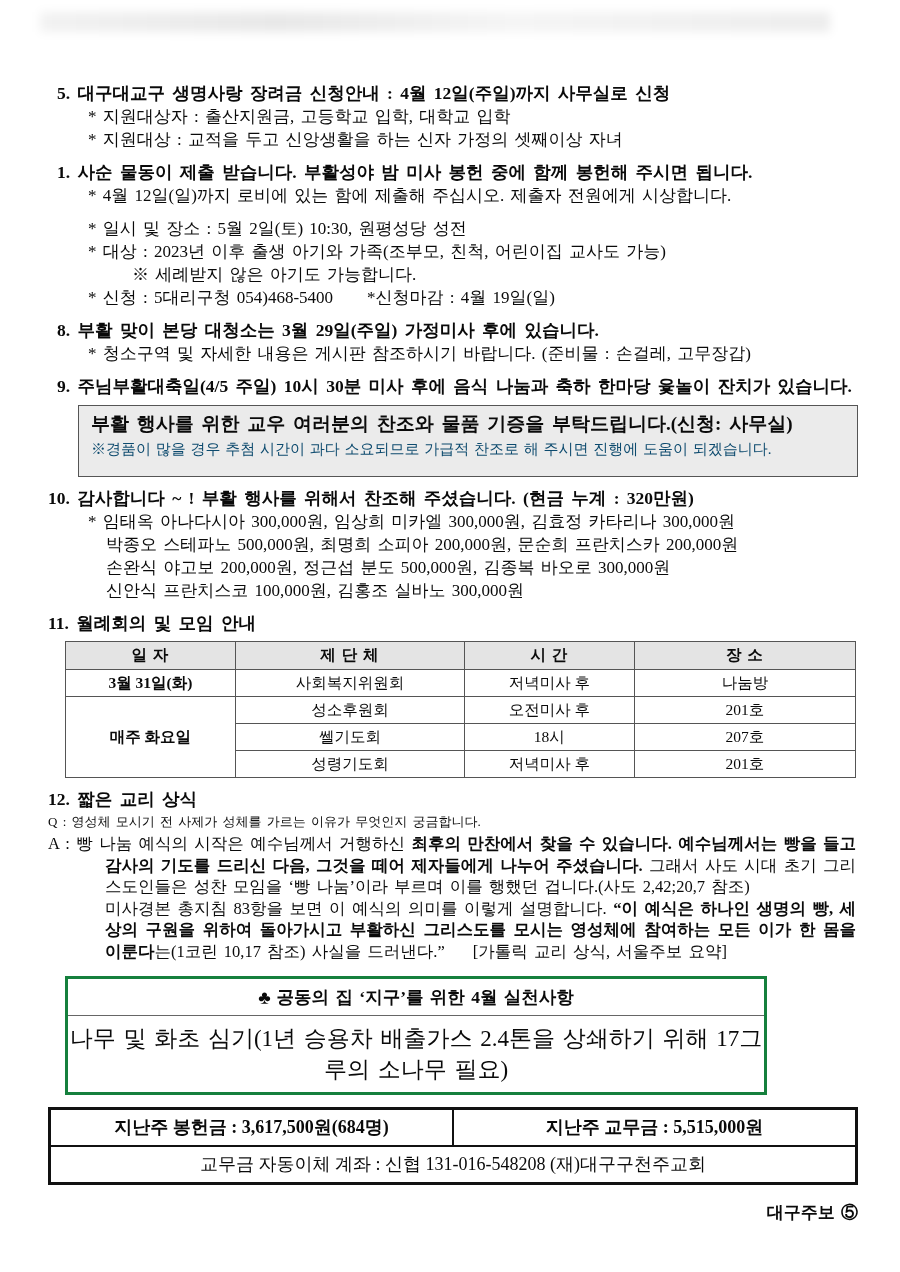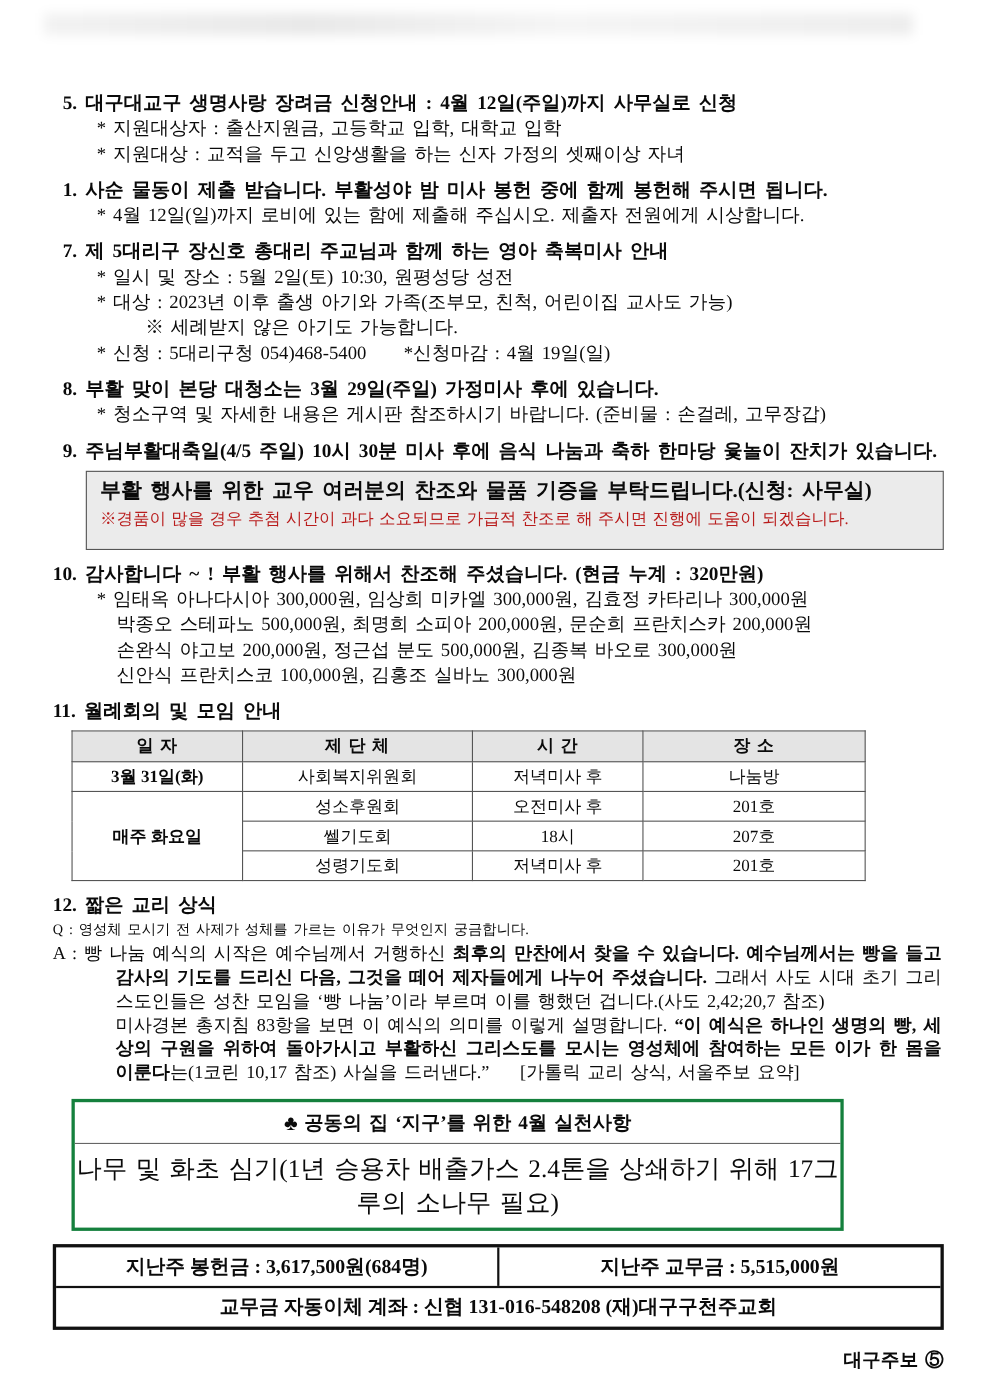--- a/index.html
+++ b/index.html
@@ -28,23 +28,23 @@
   .deep{padding-left:84px;text-indent:0;}
   .donor{padding-left:58px;text-indent:0;}
   .donor-first{padding-left:58px;text-indent:-18px;}
 
   .notice-box{
     margin:7px 0 2px 30px;width:780px;box-sizing:border-box;
     background:#ebebeb;border:1px solid #555;
     padding:4px 12px 16px;
   }
   .nb1{font-size:19px;font-weight:700;line-height:28px;word-spacing:3px;white-space:nowrap;}
-  .nb2{font-size:15px;line-height:22px;color:#b91c1c;word-spacing:1px;}
+  .nb2{font-size:15px;line-height:22px;color:#0c4a6e;word-spacing:1px;}
 
-  table.meetings{margin:6px 0 0 17px;width:722px;border-collapse:collapse;font-size:15.5px;table-layout:fixed;}
+  table.meetings{margin:6px 0 0 17px;width:791px;border-collapse:collapse;font-size:15.5px;table-layout:fixed;}
   table.meetings th,table.meetings td{border:1px solid #555;text-align:center;padding:0;}
   table.meetings th{background:#e4e4e4;font-weight:700;height:27px;letter-spacing:1px;}
   table.meetings td{height:26px;background:#fff;}
   td.c-date{font-weight:700;}
   .w-date{width:21.5%;} .w-group{width:29%;} .w-time{width:21.5%;} .w-place{width:28%;}
 
   .q{font-weight:400;font-size:13px;line-height:22px;word-spacing:2px;}
   .a{font-size:16.5px;line-height:21.5px;text-align:justify;padding-left:57px;text-indent:-57px;word-spacing:2px;padding-right:2px;}
   .a.cont{text-indent:0;}
   .a b{font-weight:700;}
@@ -52,21 +52,21 @@
 
   .eco-box{margin:14px 0 0 17px;width:702px;box-sizing:border-box;border:3px solid #15803d;text-align:center;}
   .eco-title{border-bottom:1px solid #666;font-weight:700;font-size:17.5px;padding:6px 0;word-spacing:2px;}
   .club{font-size:19px;vertical-align:-1px;margin-right:6px;}
   .eco-body{font-weight:400;font-size:23px;padding:7px 0;word-spacing:2px;}
 
   .fin-box{margin:12px 0 0 0;width:810px;box-sizing:border-box;border:3px solid #111;}
   .fin-row{display:flex;border-bottom:2px solid #111;justify-content:space-between;}
   .fin-cell{flex:1;text-align:center;font-weight:700;font-size:18px;padding:5px 0 6px;}
   .fin-cell.first{border-right:2px solid #111;}
-  .fin-account{text-align:center;font-weight:700;font-size:18px;padding:5px 0 6px;border-radius:15px;}
+  .fin-account{text-align:center;font-weight:400;font-size:18px;padding:5px 0 6px;border-radius:15px;}
 
   .cleaning{margin-top:9px;padding-left:20px;font-weight:700;font-size:17.5px;word-spacing:2px;}
   .sq{margin-right:9px;font-size:16px;}
   .footer{text-align:right;font-weight:700;font-size:17px;margin-top:16px;word-spacing:2px;}
 </style>
 </head>
 <body>
 
 <main class="page">
   <div class="ghost"></div>
@@ -76,21 +76,20 @@
     <p class="sub">* 지원대상자 : 출산지원금, 고등학교 입학, 대학교 입학</p>
     <p class="sub">* 지원대상 : 교적을 두고 신앙생활을 하는 신자 가정의 셋째이상 자녀</p>
   </section>
 
   <section class="item">
     <p class="h ind">1. 사순 물동이 제출 받습니다. 부활성야 밤 미사 봉헌 중에 함께 봉헌해 주시면 됩니다.</p>
     <p class="sub">* 4월 12일(일)까지 로비에 있는 함에 제출해 주십시오. 제출자 전원에게 시상합니다.</p>
   </section>
 
   <section class="item">
-    <p class="h ind">7. 제 5대리구 장신호 총대리 주교님과 함께 하는 영아 축복미사 안내</p>
     <p class="sub">* 일시 및 장소 : 5월 2일(토) 10:30, 원평성당 성전</p>
     <p class="sub">* 대상 : 2023년 이후 출생 아기와 가족(조부모, 친척, 어린이집 교사도 가능)</p>
     <p class="sub deep">※ 세례받지 않은 아기도 가능합니다.</p>
     <p class="sub">* 신청 : 5대리구청 054)468-5400  *신청마감 : 4월 19일(일)</p>
   </section>
 
   <section class="item">
     <p class="h ind">8. 부활 맞이 본당 대청소는 3월 29일(주일) 가정미사 후에 있습니다.</p>
     <p class="sub">* 청소구역 및 자세한 내용은 게시판 참조하시기 바랍니다. (준비물 : 손걸레, 고무장갑)</p>
   </section>

